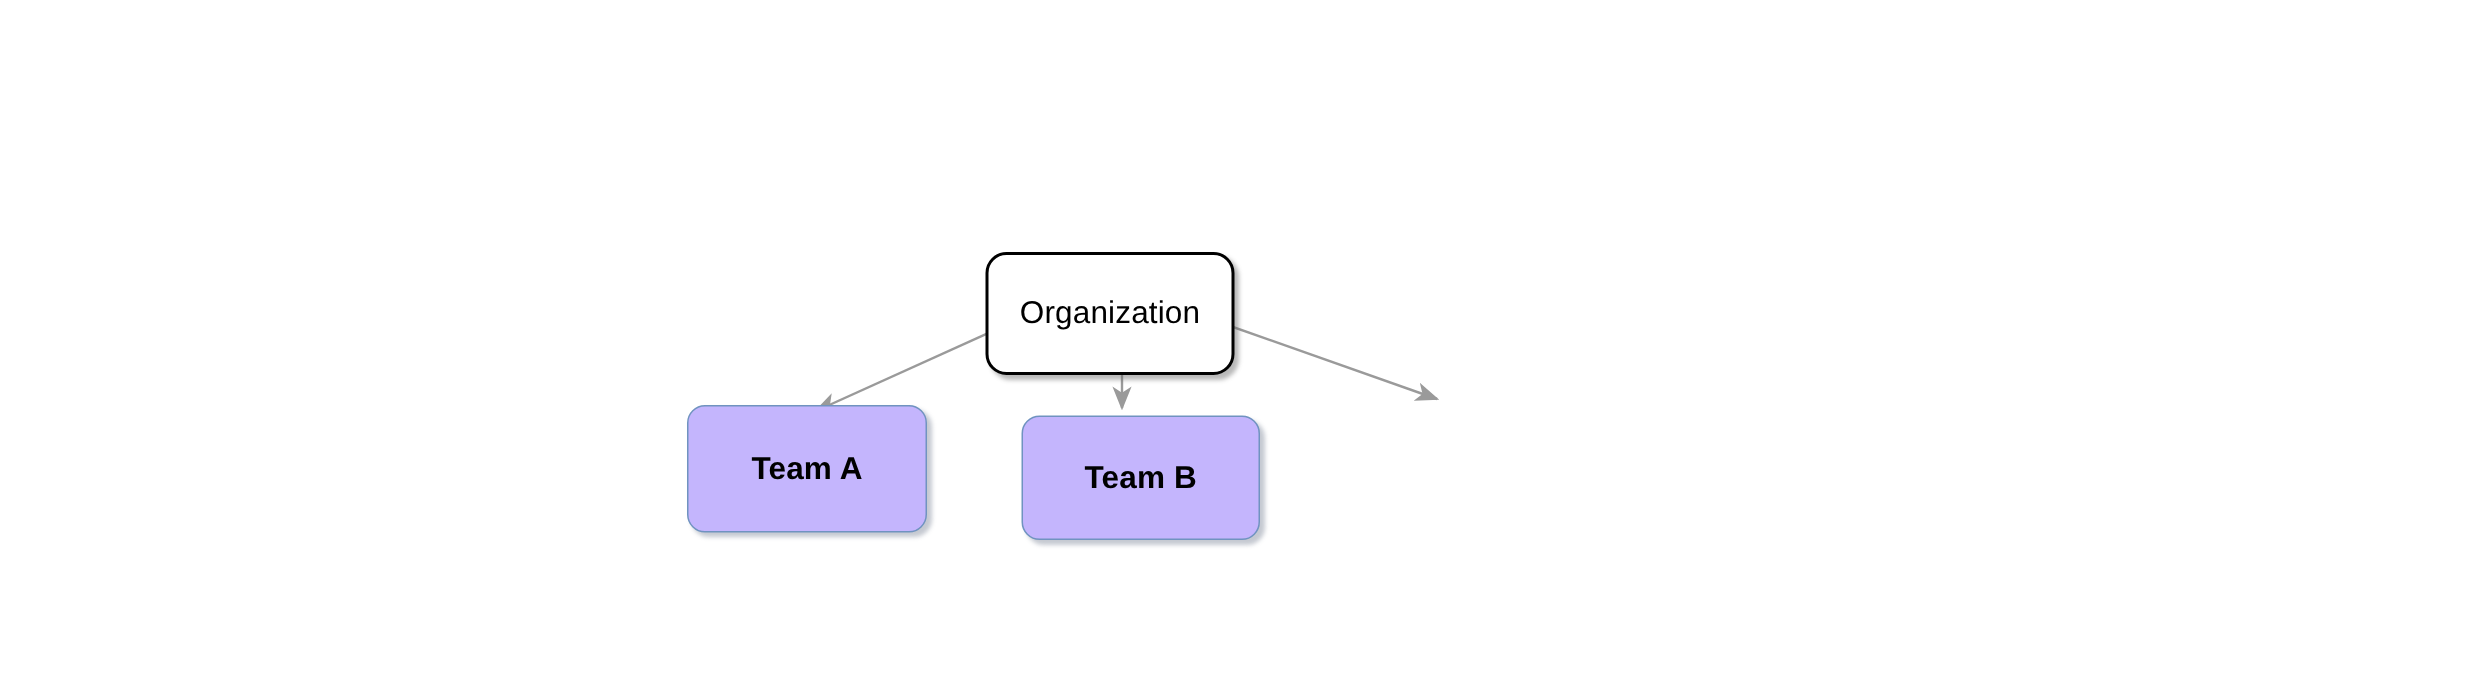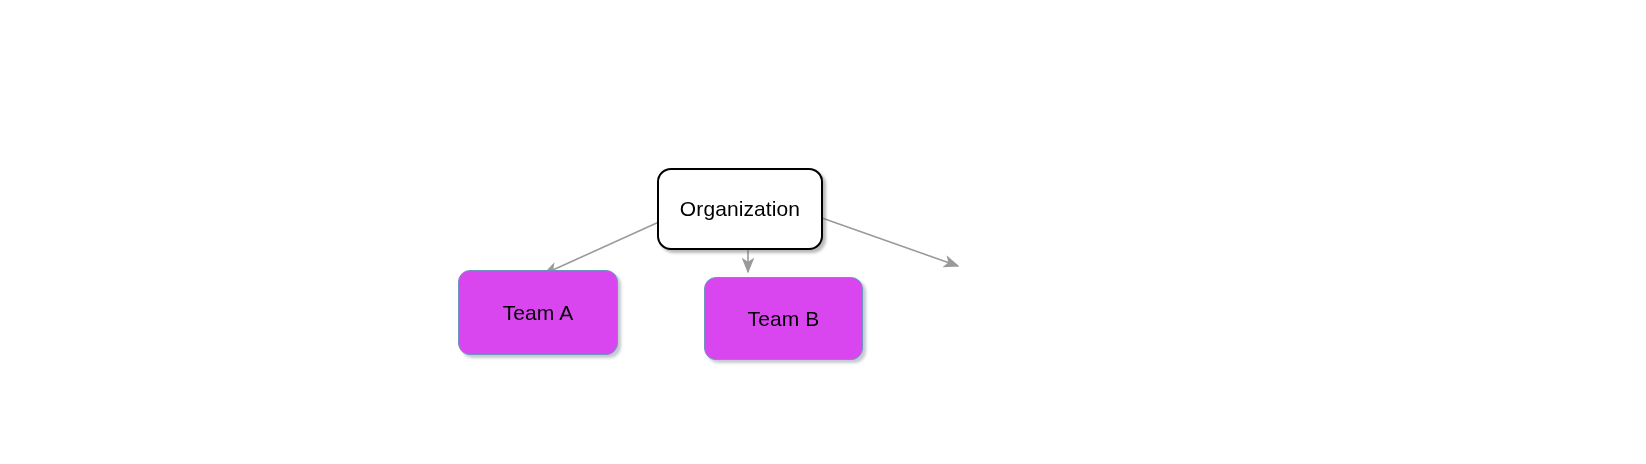--- a/index.html
+++ b/index.html
@@ -45,33 +45,34 @@
     top: 128px;
     width: 166px;
     height: 82px;
     background: #ffffff;
     border: 2px solid #000000;
     border-radius: 14px;
     box-shadow: 3px 3px 3px rgba(100,100,100,0.45);
     margin-top: 40px;
   }
   .node-team {
-    background: #d946ef;
+    background: #c4b5fd;
     border: 1.6px solid #7093c0;
     border-radius: 12px;
     box-shadow: 3px 3px 3px rgba(110,120,140,0.40);
+    font-weight: bold;
   }
   .node-team-a {
     left: 458px;
     top: 270px;
     width: 160px;
     height: 85px;
   }
   .node-team-b {
-    left: 704px;
+    left: 681px;
     top: 277px;
     width: 159px;
     height: 83px;
   }
   .node-team-c {
     left: 868px;
     top: 272px;
     width: 162px;
     height: 84px;
   }

